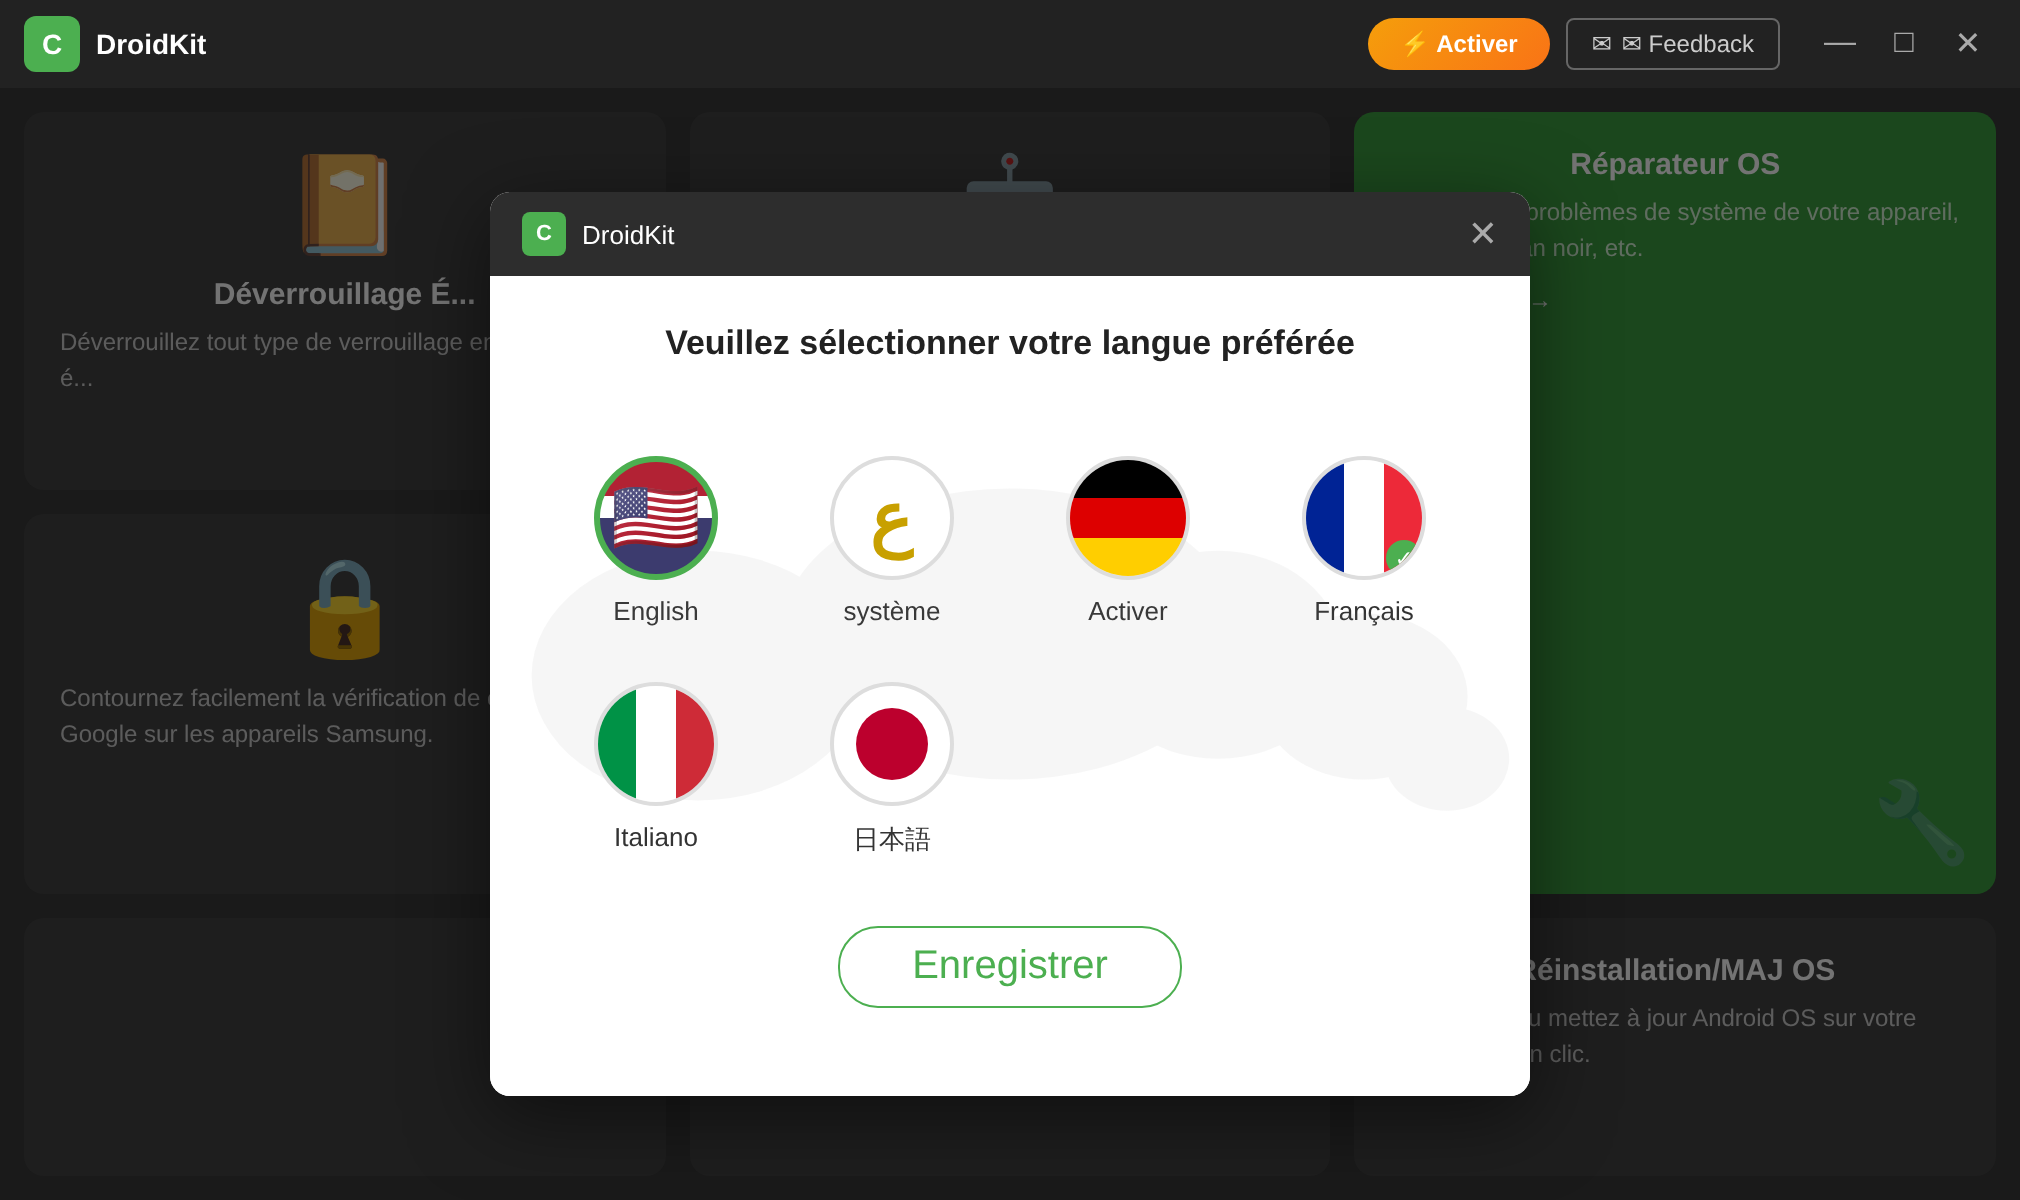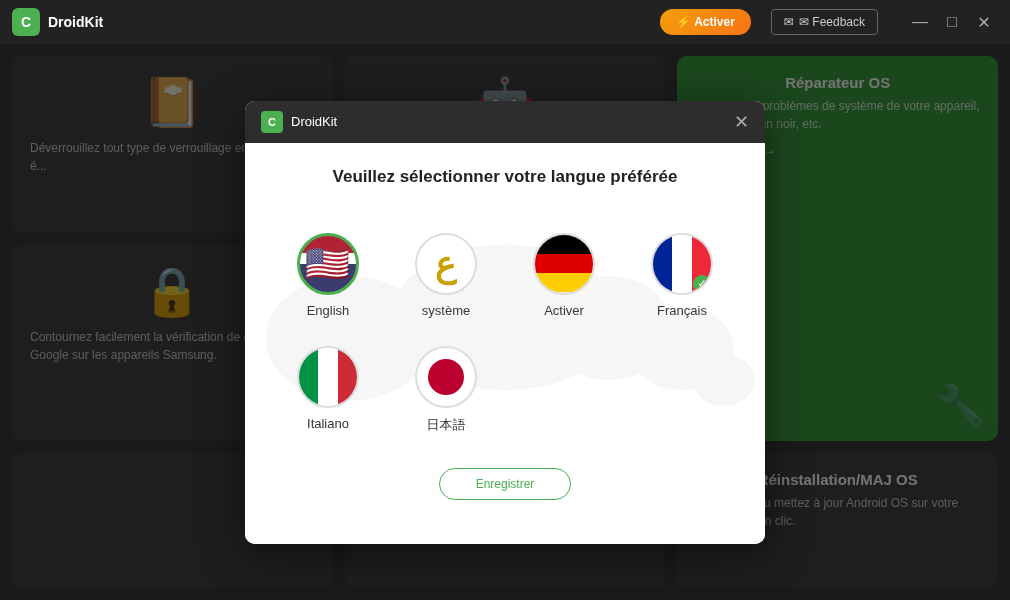--- a/index.html
+++ b/index.html
@@ -35,21 +35,21 @@
     }
     .title-bar-name {
       color: #fff;
       font-size: 14px;
       font-weight: 600;
       flex: 1;
     }
     .title-bar-actions {
       display: flex;
       align-items: center;
-      gap: 20px;
+      gap: 8px;
     }
     .btn-activate {
       background: linear-gradient(135deg, #f59e0b, #f97316);
       border: none;
       border-radius: 18px;
       color: white;
       font-size: 12px;
       font-weight: 600;
       padding: 6px 16px;
       cursor: pointer;
@@ -260,21 +260,21 @@
       display: flex;
       justify-content: center;
       padding-bottom: 24px;
     }
     .btn-save {
       border: 1.5px solid #4caf50;
       background: white;
       color: #4caf50;
       border-radius: 20px;
       padding: 8px 36px;
-      font-size: 12px;
+      font-size: 20px;
       font-weight: 500;
       cursor: pointer;
       transition: background 0.15s;
     }
 
     
     .dialog-map-bg {
       position: relative;
     }
     .world-map-svg {
@@ -315,20 +315,21 @@
       <button class="win-btn">□</button>
       <button class="win-btn close">✕</button>
     </div>
   </div>
 </div>
 
 <div class="main-content">
 
   <div class="card" style="grid-column:1; grid-row:1;">
     <div class="card-top-icon">📔</div>
+    <div class="card-title">Déverrouillage É...</div>
     <div class="card-desc">Déverrouillez tout type de verrouillage en quelques é...</div>
   </div>
 
   <div class="card" style="grid-column:2; grid-row:1;">
     <div class="card-top-icon">🤖</div>
     <div class="card-title">Récupération Données</div>
     <div class="card-desc">Récupérez 13 types de données</div>
   </div>
 
   <div class="card green" style="grid-column:3; grid-row:1 / span 2;">

